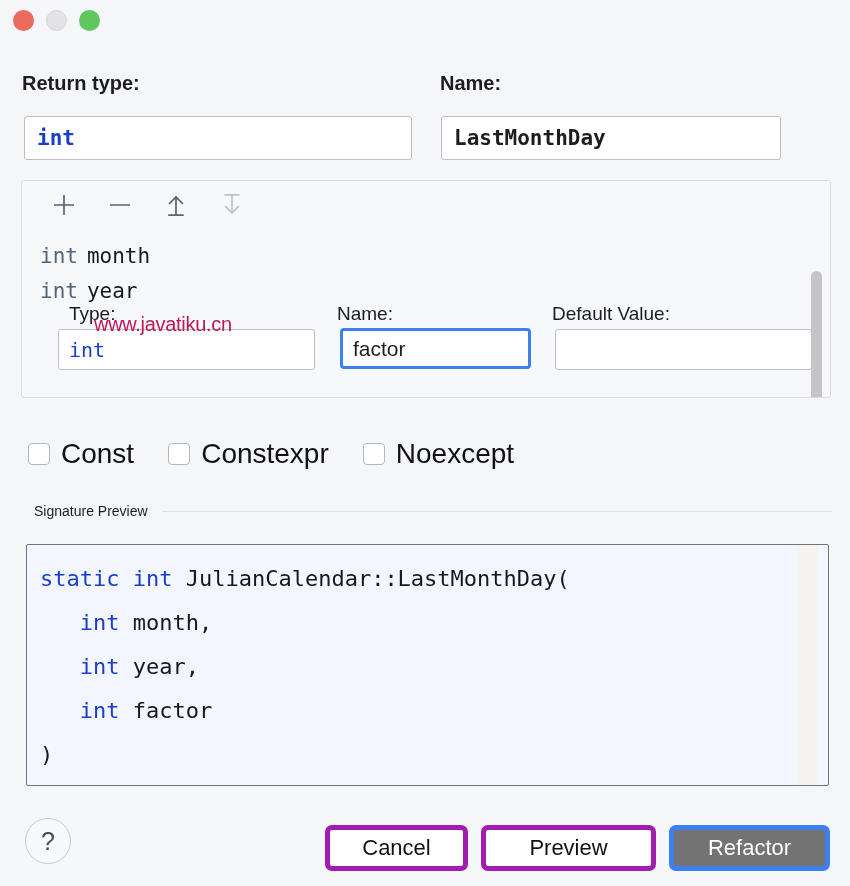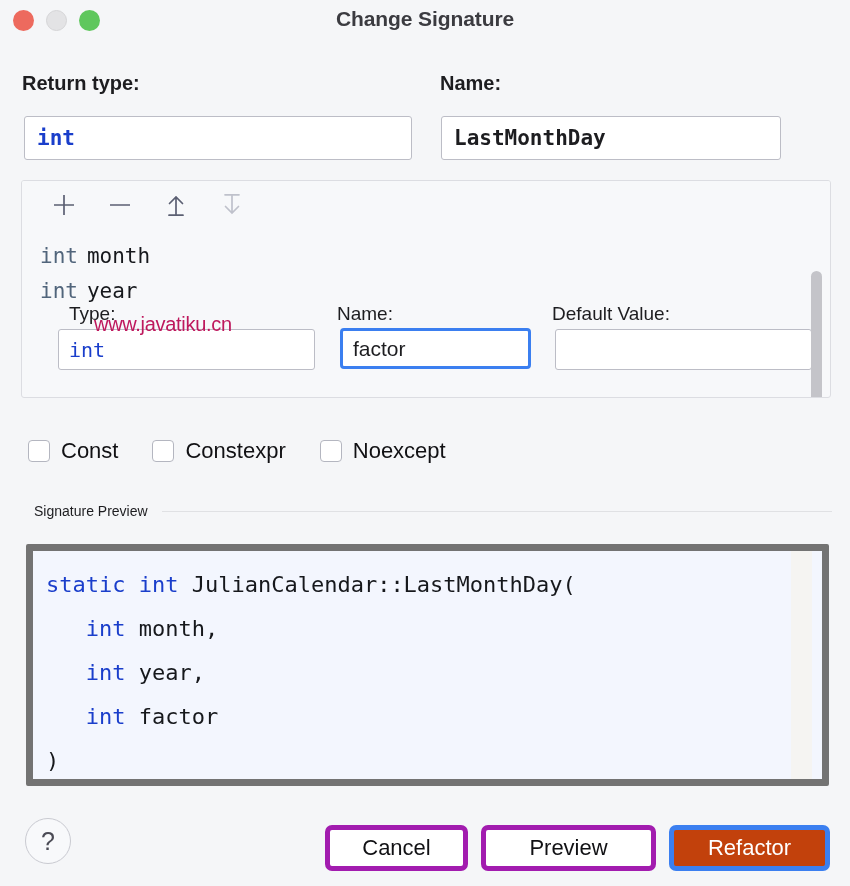--- a/index.html
+++ b/index.html
@@ -175,40 +175,40 @@
     align-items: center;
     gap: 34px;
   }
   .chk-wrap { display: flex; align-items: center; gap: 11px; }
   .chk-box {
     width: 22px; height: 22px;
     background: #ffffff;
     border: 1px solid #b4b6c0;
     border-radius: 4px;
   }
-  .chk-label { font-size: 22px; color: #111114; }
+  .chk-label { font-size: 28px; color: #111114; }
 
   
   .sig-header {
     position: absolute;
     left: 22px; top: 503px;
     right: 18px;
     display: flex;
     align-items: center;
     gap: 14px;
   }
   .sig-title { font-size: 14px; color: #1d1d20; white-space: nowrap; margin-left: 12px; }
   .sig-rule { flex: 1; height: 1px; background: #e0e1e4; }
 
   .sig-box {
     position: absolute;
     left: 26px; top: 544px;
     width: 803px; height: 242px;
     background: #f3f6fe;
-    border: 7px solid #737373;
+    border: 1px solid #737373;
     border-radius: 2px;
     overflow: hidden;
   }
   .sig-scrolltrack {
     position: absolute;
     right: 10px; top: 0;
     width: 21px; height: 100%;
     background: #f5f4f2;
   }
   .sig-code {
@@ -246,32 +246,31 @@
     border-radius: 7px;
     display: flex; align-items: center; justify-content: center;
     font-size: 22px;
     border: 5px solid #a21caf;
     background: #ffffff;
     color: #111114;
   }
   .btn.cancel  { left: 325px; top: 21px; width: 143px; }
   .btn.preview { left: 481px; top: 21px; width: 175px; }
   .btn.refactor{ left: 669px; top: 21px; width: 161px;
-                 background: #c2410c; border-color: #3b7ff0; color: #ffffff; }
+                 background: #737373; border-color: #3b7ff0; color: #ffffff; }
 </style>
 </head>
 <body>
 
 <div class="titlebar">
   <div class="traffic">
     <div class="light close"></div>
     <div class="light min"></div>
     <div class="light zoom"></div>
   </div>
-  <div class="win-title">Change Signature</div>
 </div>
 
 <div class="top-fields">
   <div class="field-label lbl-return">Return type:</div>
   <div class="field-label lbl-name">Name:</div>
 
   <div class="txtfield return-type">
     <span class="kw">int</span>
   </div>
   <div class="txtfield name-field">

